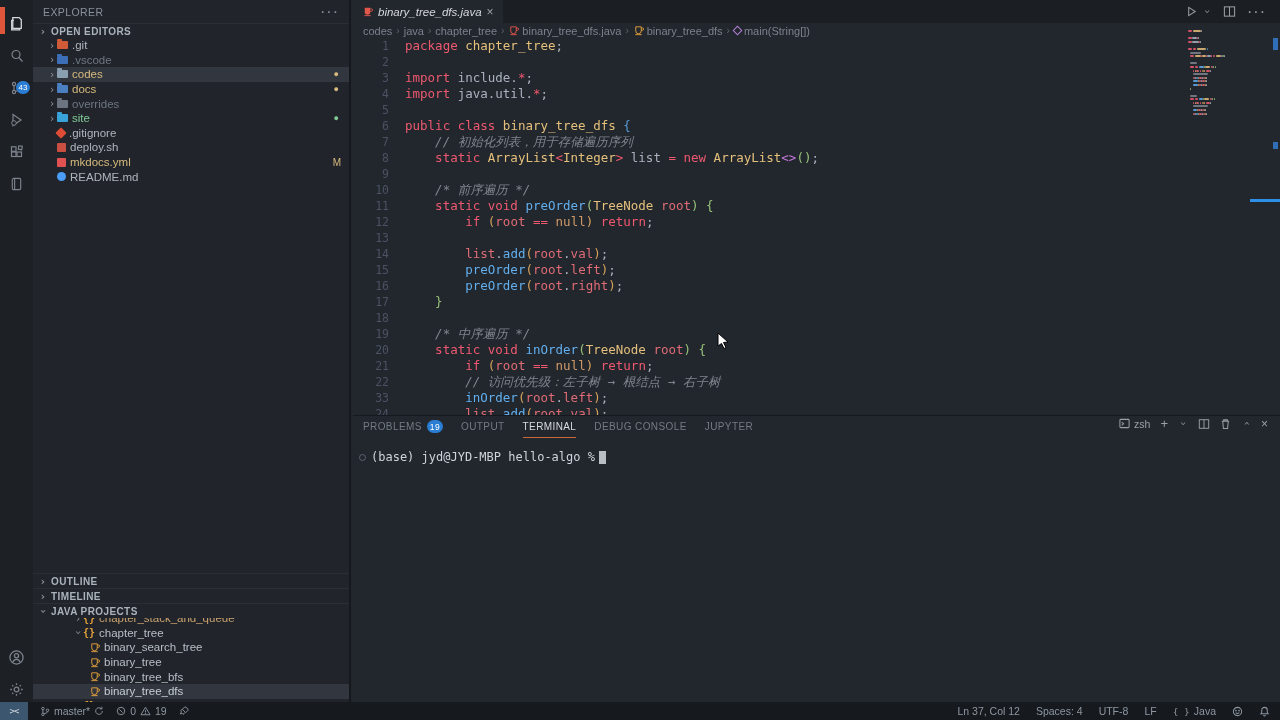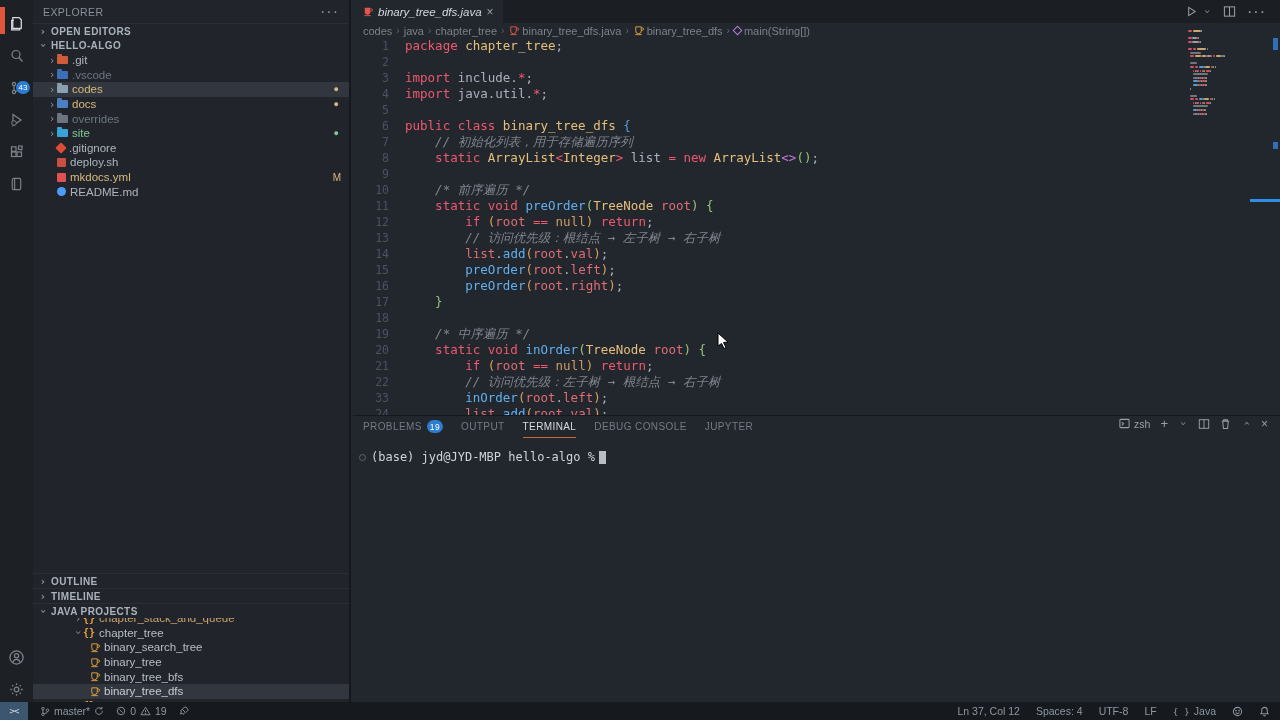--- a/index.html
+++ b/index.html
@@ -169,24 +169,20 @@
   <div id="sidebar">
     <div id="sidebar-title-row">
       <span id="sidebar-title">EXPLORER</span>
       <span class="flex-sp"></span>
       <span style="color:#8a9099; letter-spacing:1px;">···</span>
     </div>
     <div class="sec-header">
       <span class="chev">›</span>
       <span>OPEN EDITORS</span>
     </div>
-    <div class="sec-header" style="border-top:none;">
-      <span class="chev down">›</span>
-      <span>HELLO-ALGO</span>
-    </div>
     <div id="file-tree">
         <div class="tree-row">
           <span class="chev">›</span>
           <span class="folder-ic" style="background:#cf5b38"></span>
           <span class="lbl" style="color:#aeb4bc">.git</span>
         </div>
         <div class="tree-row">
           <span class="chev">›</span>
           <span class="folder-ic" style="background:#3c6fb8"></span>
           <span class="lbl" style="color:#6e7681">.vscode</span>
@@ -367,21 +363,21 @@
         <div class="code-line"><span class="ln">3</span><span class="lc"><span class="tk-kw">import</span><span class="tk-pl"> include.</span><span class="tk-kw">*</span><span class="tk-pl">;</span></span></div>
         <div class="code-line"><span class="ln">4</span><span class="lc"><span class="tk-kw">import</span><span class="tk-pl"> java.util.</span><span class="tk-kw">*</span><span class="tk-pl">;</span></span></div>
         <div class="code-line"><span class="ln">5</span><span class="lc"></span></div>
         <div class="code-line"><span class="ln">6</span><span class="lc"><span class="tk-kw">public</span><span class="tk-pl"> </span><span class="tk-kw">class</span><span class="tk-pl"> </span><span class="tk-type">binary_tree_dfs</span><span class="tk-pl"> </span><span class="tk-br1">{</span></span></div>
         <div class="code-line"><span class="ln">7</span><span class="lc"><span class="tk-pl">    </span><span class="tk-cmt">// 初始化列表，用于存储遍历序列</span></span></div>
         <div class="code-line"><span class="ln">8</span><span class="lc"><span class="tk-pl">    </span><span class="tk-kw">static</span><span class="tk-pl"> </span><span class="tk-type">ArrayList</span><span class="tk-kw">&lt;</span><span class="tk-type">Integer</span><span class="tk-kw">&gt;</span><span class="tk-pl"> list </span><span class="tk-kw">=</span><span class="tk-pl"> </span><span class="tk-kw">new</span><span class="tk-pl"> </span><span class="tk-type">ArrayList</span><span class="tk-dia">&lt;&gt;</span><span class="tk-br2">()</span><span class="tk-pl">;</span></span></div>
         <div class="code-line"><span class="ln">9</span><span class="lc"></span></div>
         <div class="code-line"><span class="ln">10</span><span class="lc"><span class="tk-pl">    </span><span class="tk-cmt">/* 前序遍历 */</span></span></div>
         <div class="code-line"><span class="ln">11</span><span class="lc"><span class="tk-pl">    </span><span class="tk-kw">static</span><span class="tk-pl"> </span><span class="tk-kw">void</span><span class="tk-pl"> </span><span class="tk-fn">preOrder</span><span class="tk-br2">(</span><span class="tk-type">TreeNode</span><span class="tk-pl"> </span><span class="tk-var">root</span><span class="tk-br2">)</span><span class="tk-pl"> </span><span class="tk-br2">{</span></span></div>
         <div class="code-line"><span class="ln">12</span><span class="lc"><span class="tk-pl">        </span><span class="tk-kw">if</span><span class="tk-pl"> </span><span class="tk-br3">(</span><span class="tk-var">root</span><span class="tk-pl"> </span><span class="tk-kw">==</span><span class="tk-pl"> </span><span class="tk-num">null</span><span class="tk-br3">)</span><span class="tk-pl"> </span><span class="tk-kw">return</span><span class="tk-pl">;</span></span></div>
-        <div class="code-line"><span class="ln">13</span><span class="lc"><span class="tk-pl">        </span><span class="tk-cmt">// 访问优先级：根结点 → 左子树 → 右子树</span></span></div>
+        <div class="code-line"><span class="ln">13</span></div>
         <div class="code-line"><span class="ln">14</span><span class="lc"><span class="tk-pl">        </span><span class="tk-var">list</span><span class="tk-pl">.</span><span class="tk-fn">add</span><span class="tk-br3">(</span><span class="tk-var">root</span><span class="tk-pl">.</span><span class="tk-var">val</span><span class="tk-br3">)</span><span class="tk-pl">;</span></span></div>
         <div class="code-line"><span class="ln">15</span><span class="lc"><span class="tk-pl">        </span><span class="tk-fn">preOrder</span><span class="tk-br3">(</span><span class="tk-var">root</span><span class="tk-pl">.</span><span class="tk-var">left</span><span class="tk-br3">)</span><span class="tk-pl">;</span></span></div>
         <div class="code-line"><span class="ln">16</span><span class="lc"><span class="tk-pl">        </span><span class="tk-fn">preOrder</span><span class="tk-br3">(</span><span class="tk-var">root</span><span class="tk-pl">.</span><span class="tk-var">right</span><span class="tk-br3">)</span><span class="tk-pl">;</span></span></div>
         <div class="code-line"><span class="ln">17</span><span class="lc"><span class="tk-pl">    </span><span class="tk-br2">}</span></span></div>
         <div class="code-line"><span class="ln">18</span><span class="lc"></span></div>
         <div class="code-line"><span class="ln">19</span><span class="lc"><span class="tk-pl">    </span><span class="tk-cmt">/* 中序遍历 */</span></span></div>
         <div class="code-line"><span class="ln">20</span><span class="lc"><span class="tk-pl">    </span><span class="tk-kw">static</span><span class="tk-pl"> </span><span class="tk-kw">void</span><span class="tk-pl"> </span><span class="tk-fn">inOrder</span><span class="tk-br2">(</span><span class="tk-type">TreeNode</span><span class="tk-pl"> </span><span class="tk-var">root</span><span class="tk-br2">)</span><span class="tk-pl"> </span><span class="tk-br2">{</span></span></div>
         <div class="code-line"><span class="ln">21</span><span class="lc"><span class="tk-pl">        </span><span class="tk-kw">if</span><span class="tk-pl"> </span><span class="tk-br3">(</span><span class="tk-var">root</span><span class="tk-pl"> </span><span class="tk-kw">==</span><span class="tk-pl"> </span><span class="tk-num">null</span><span class="tk-br3">)</span><span class="tk-pl"> </span><span class="tk-kw">return</span><span class="tk-pl">;</span></span></div>
         <div class="code-line"><span class="ln">22</span><span class="lc"><span class="tk-pl">        </span><span class="tk-cmt">// 访问优先级：左子树 → 根结点 → 右子树</span></span></div>
         <div class="code-line"><span class="ln">33</span><span class="lc"><span class="tk-pl">        </span><span class="tk-fn">inOrder</span><span class="tk-br3">(</span><span class="tk-var">root</span><span class="tk-pl">.</span><span class="tk-var">left</span><span class="tk-br3">)</span><span class="tk-pl">;</span></span></div>

